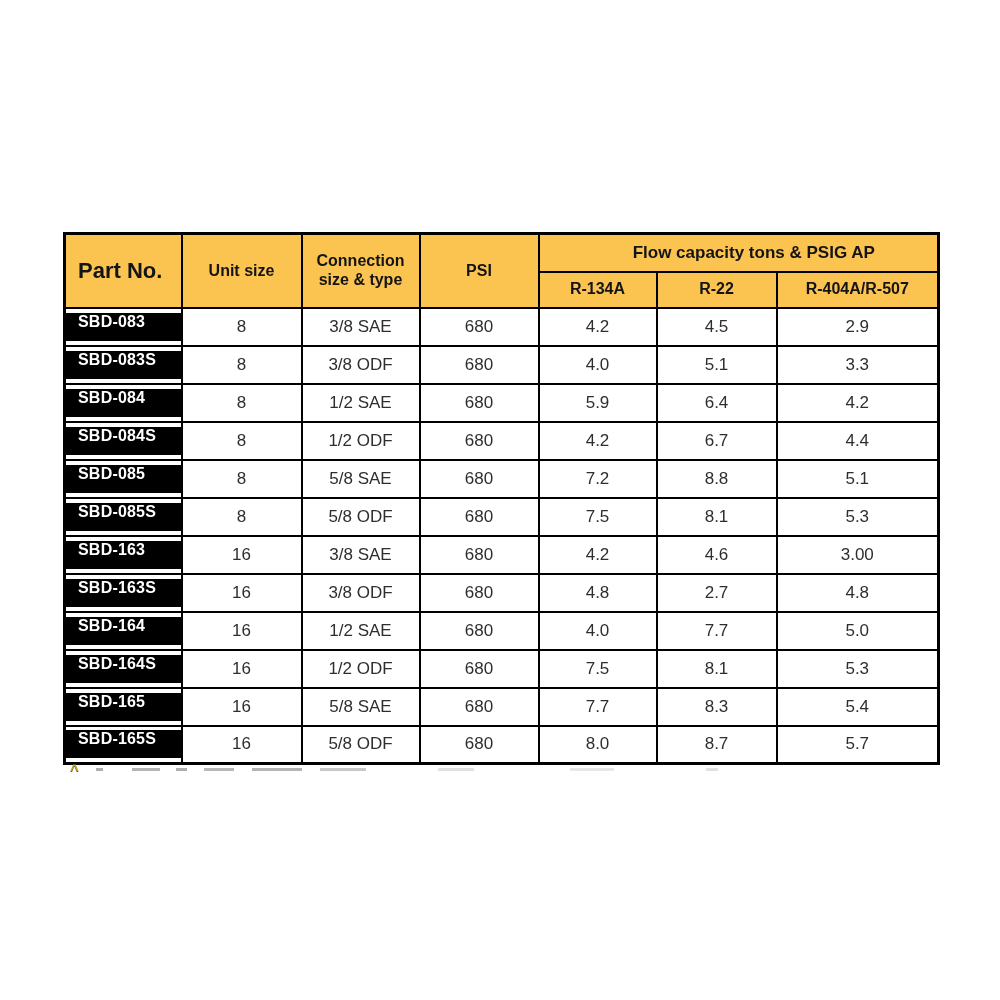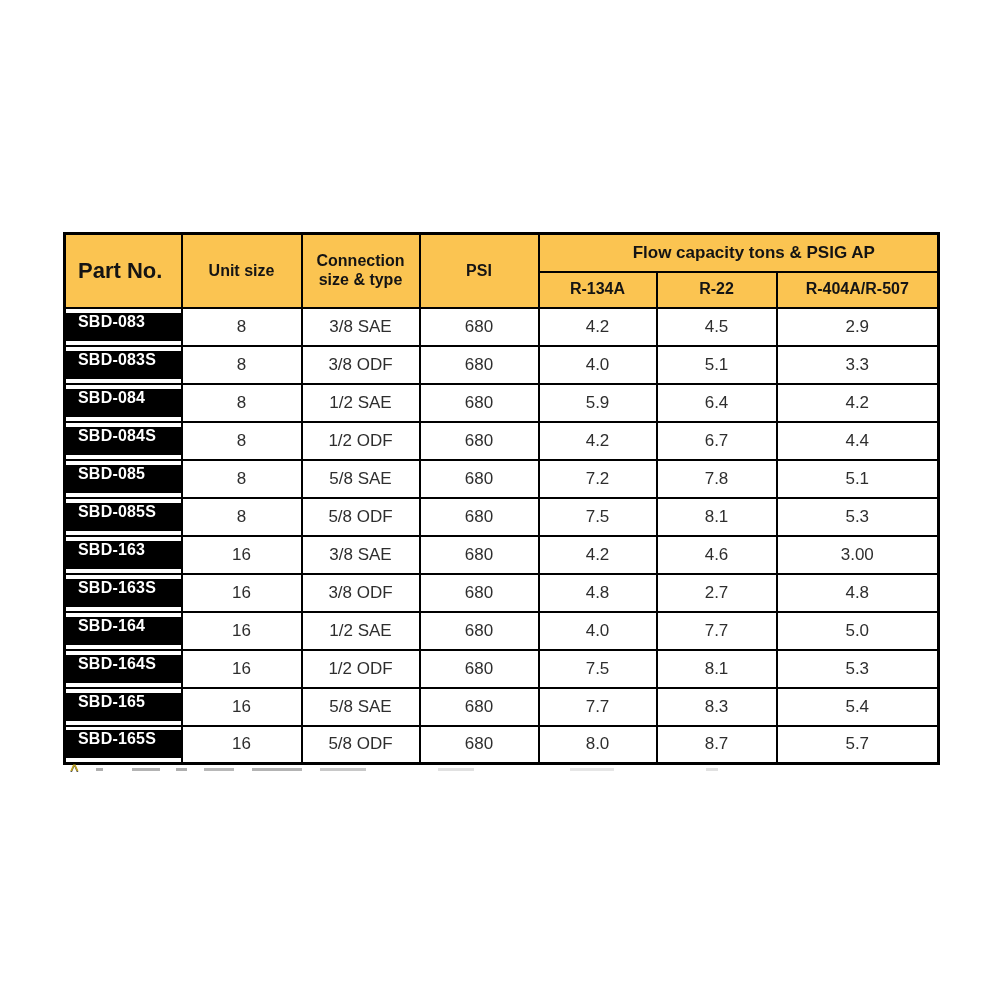--- a/index.html
+++ b/index.html
@@ -188,21 +188,21 @@
         <tr>
     <td class="part-cell">
       <div class="part-chip">
         <span>SBD-085</span>
       </div>
     </td>
     <td>8</td>
     <td>5/8 SAE</td>
     <td>680</td>
     <td>7.2</td>
-    <td>7.8</td>
+    <td>8.8</td>
     <td>5.1</td>
   </tr>
         <tr>
     <td class="part-cell">
       <div class="part-chip">
         <span>SBD-085S</span>
       </div>
     </td>
     <td>8</td>
     <td>5/8 ODF</td>

